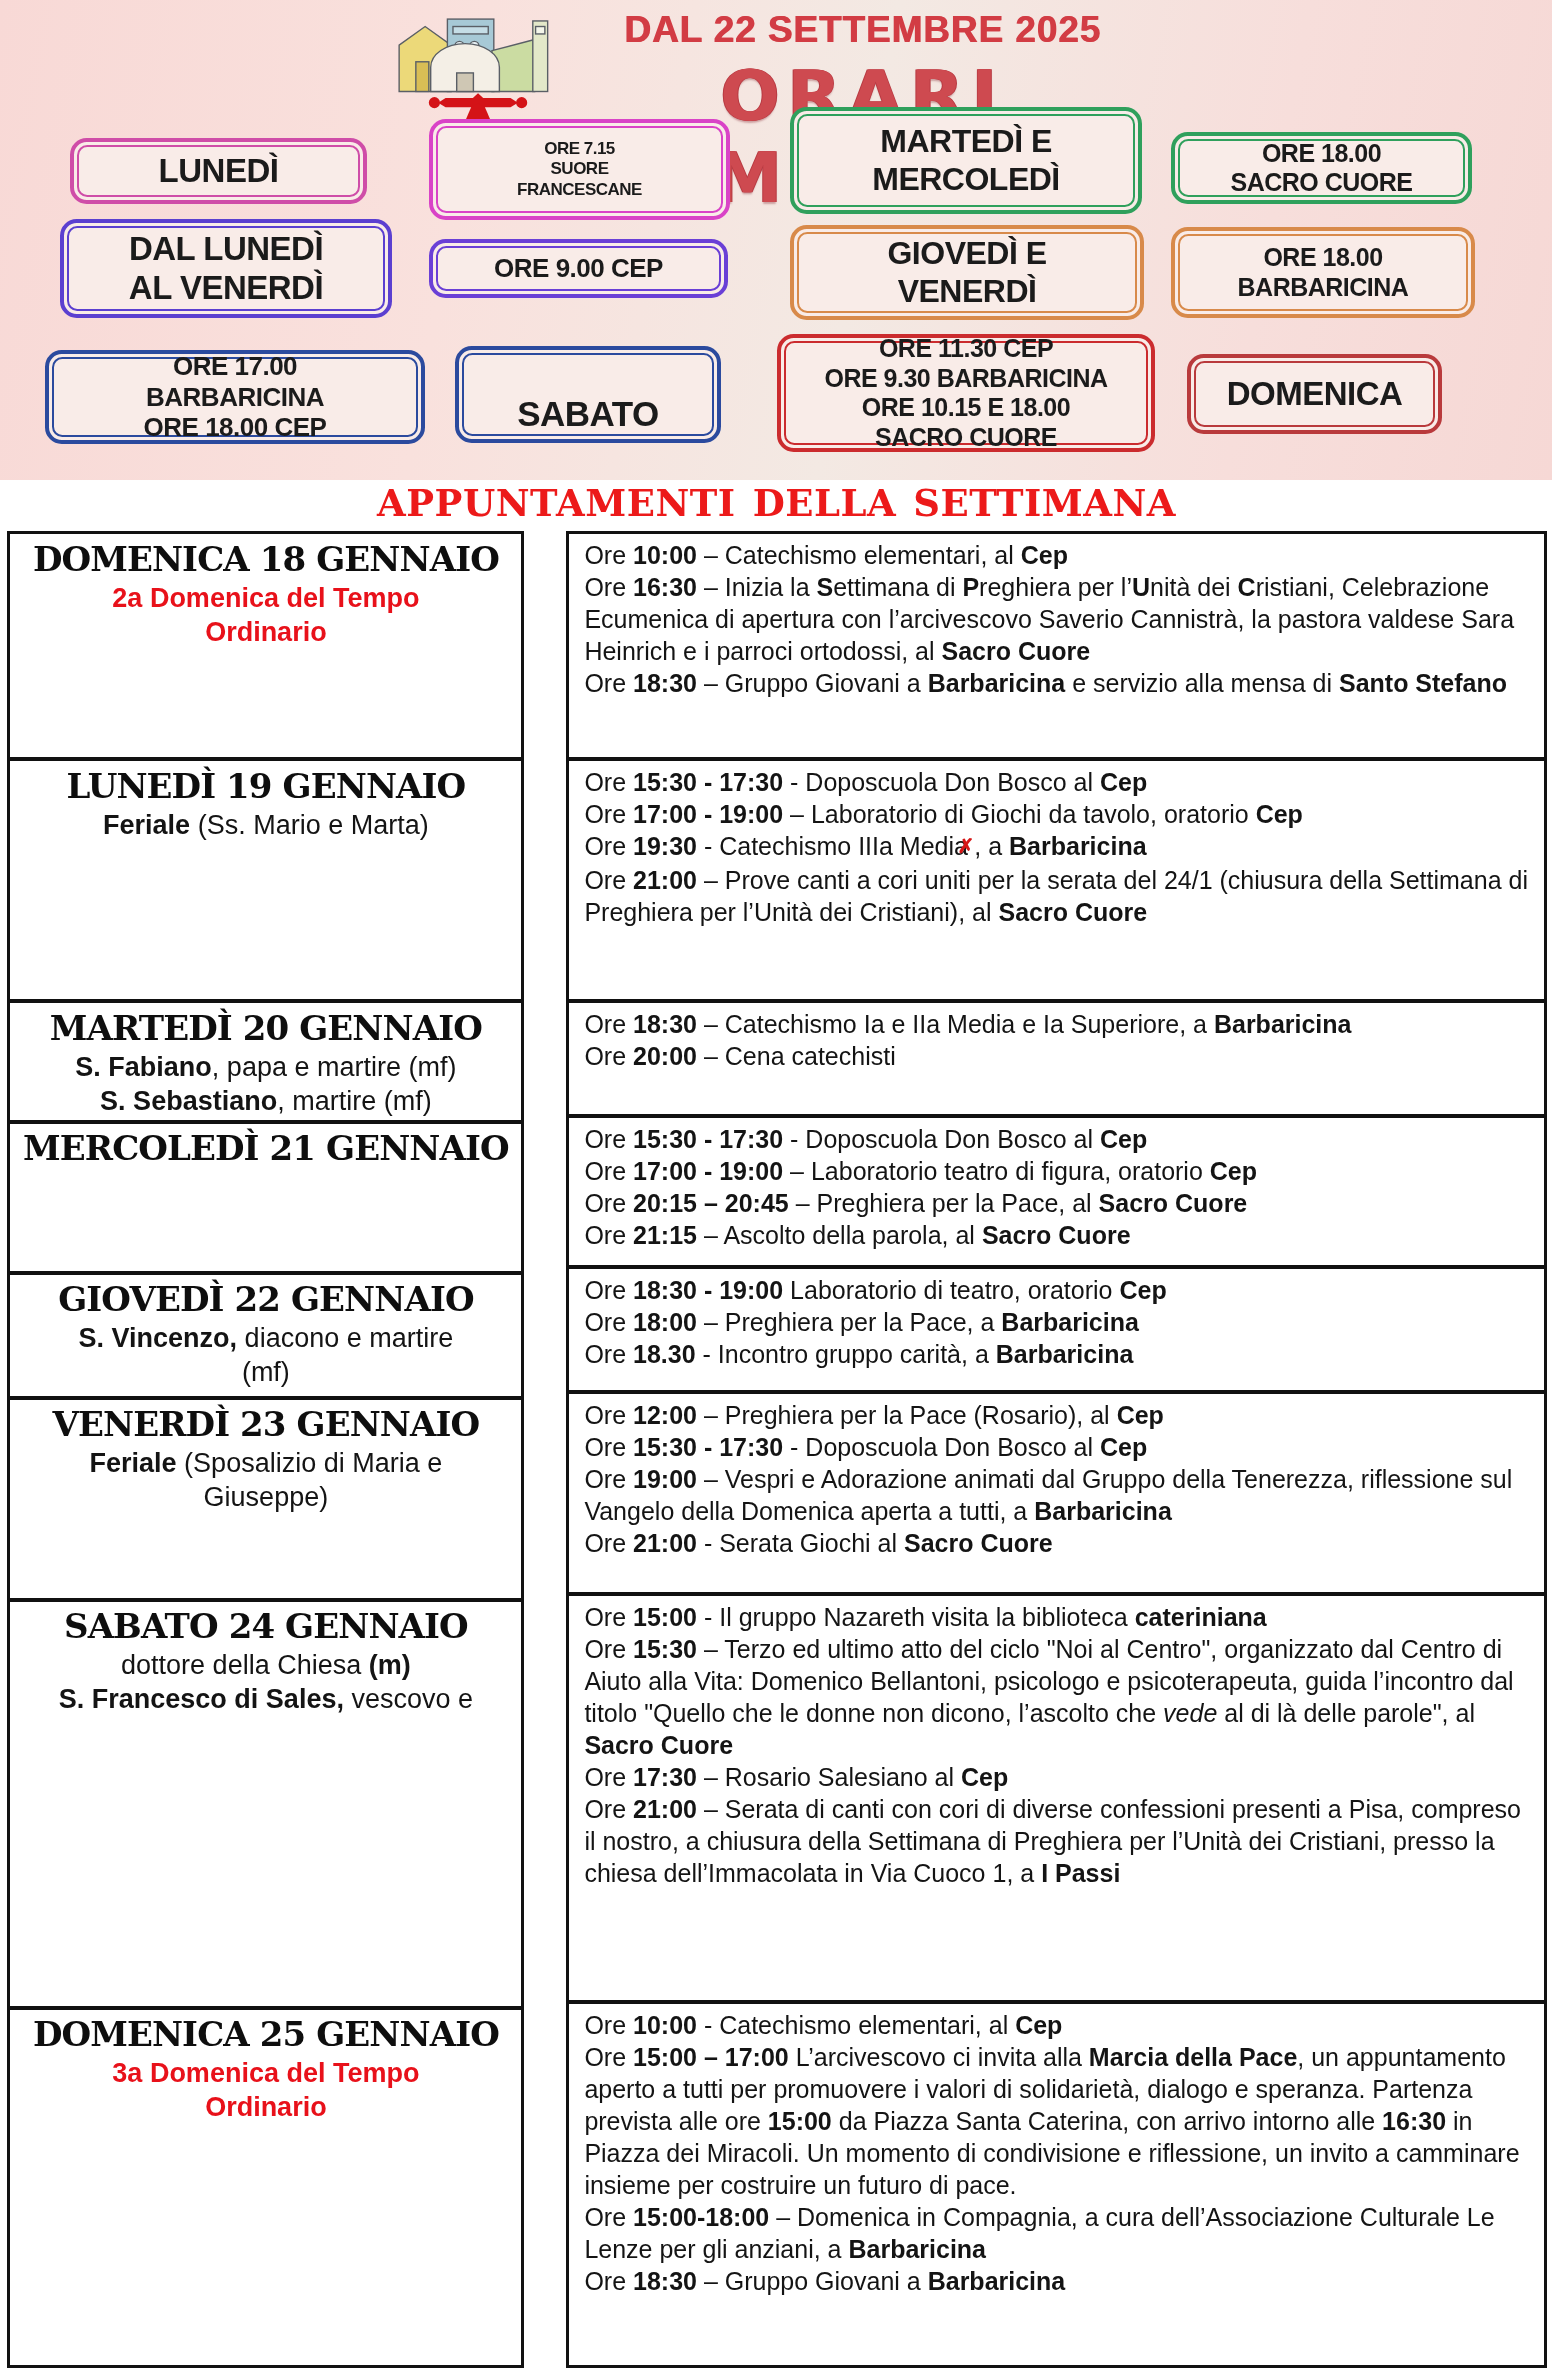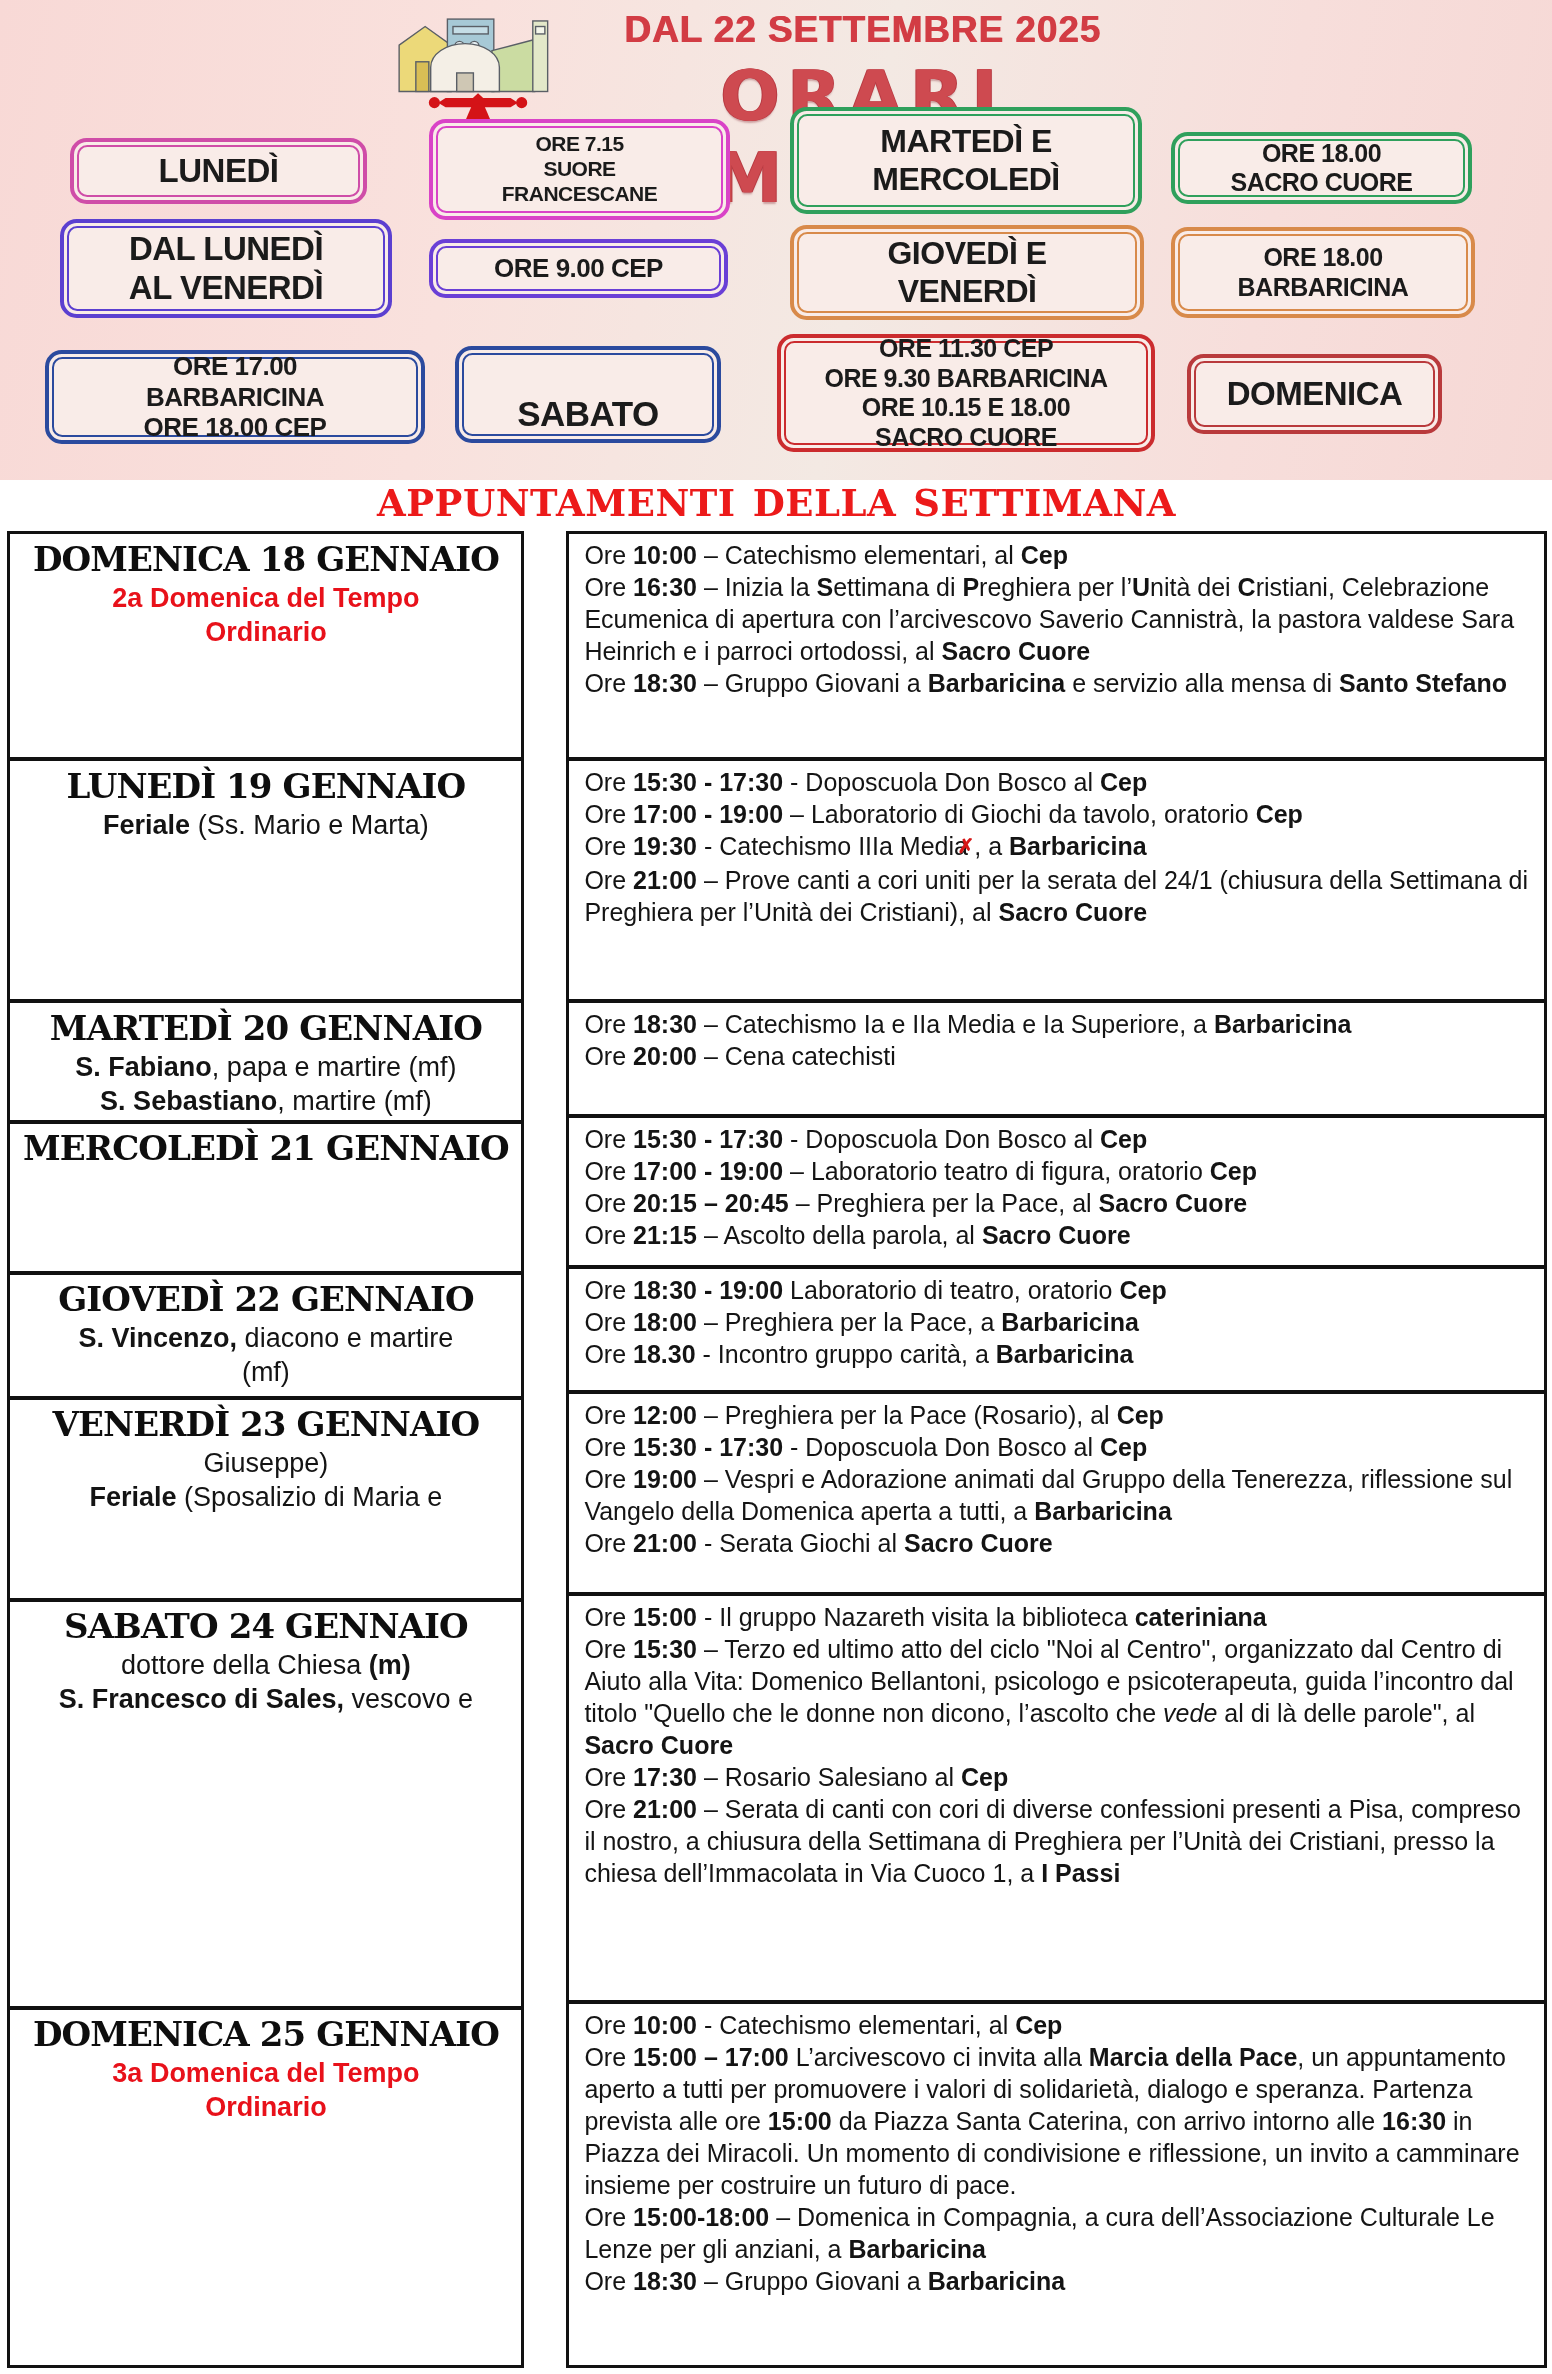--- a/index.html
+++ b/index.html
@@ -81,21 +81,21 @@
     </div>
 
     <div id="mass-grid">
         <div class="mbox" style="left: 70px; top: 138px; width: 297px; height: 66px; border-color: rgb(207, 77, 168);">
           <div class="mbox-in" style="border-color: rgb(207, 77, 168);">
             <span style="font-size: 33px;">LUNEDÌ</span>
           </div>
         </div>
         <div class="mbox" style="left: 429px; top: 119px; width: 301px; height: 101px; border-color: rgb(217, 67, 199);">
           <div class="mbox-in" style="border-color: rgb(217, 67, 199);">
-            <span style="font-size: 21px;">ORE 7.15
+            <span style="font-size: 17px;">ORE 7.15
 SUORE
 FRANCESCANE</span>
           </div>
         </div>
         <div class="mbox" style="left: 790px; top: 107px; width: 352px; height: 107px; border-color: rgb(47, 160, 92);">
           <div class="mbox-in" style="border-color: rgb(47, 160, 92);">
             <span style="font-size: 32px;">MARTEDÌ E
 MERCOLEDÌ</span>
           </div>
         </div>
@@ -177,22 +177,22 @@
         <div class="day-cell" style="min-height: 151px;">
           <h3 class="day-name">MERCOLEDÌ 21 GENNAIO</h3>
         </div>
         <div class="day-cell" style="min-height: 125px;">
           <h3 class="day-name">GIOVEDÌ 22 GENNAIO</h3>
           <div class="day-sub"><span class="b">S. Vincenzo,</span><span> diacono e martire</span></div>
           <div class="day-sub"><span>(mf)</span></div>
         </div>
         <div class="day-cell" style="min-height: 202px;">
           <h3 class="day-name">VENERDÌ 23 GENNAIO</h3>
+          <div class="day-sub"><span class="b">Feriale</span><span> (Sposalizio di Maria e</span></div>
           <div class="day-sub"><span>Giuseppe)</span></div>
-          <div class="day-sub"><span class="b">Feriale</span><span> (Sposalizio di Maria e</span></div>
         </div>
         <div class="day-cell" style="min-height: 408px;">
           <h3 class="day-name">SABATO 24 GENNAIO</h3>
           <div class="day-sub"><span>dottore della Chiesa </span><span class="b">(m)</span></div>
           <div class="day-sub"><span class="b">S. Francesco di Sales,</span><span> vescovo e</span></div>
         </div>
         <div class="day-cell" style="min-height: 355px;">
           <h3 class="day-name">DOMENICA 25 GENNAIO</h3>
           <div class="day-sub"><span class="b r">3a Domenica del Tempo</span></div>
           <div class="day-sub"><span class="b r">Ordinario</span></div>

